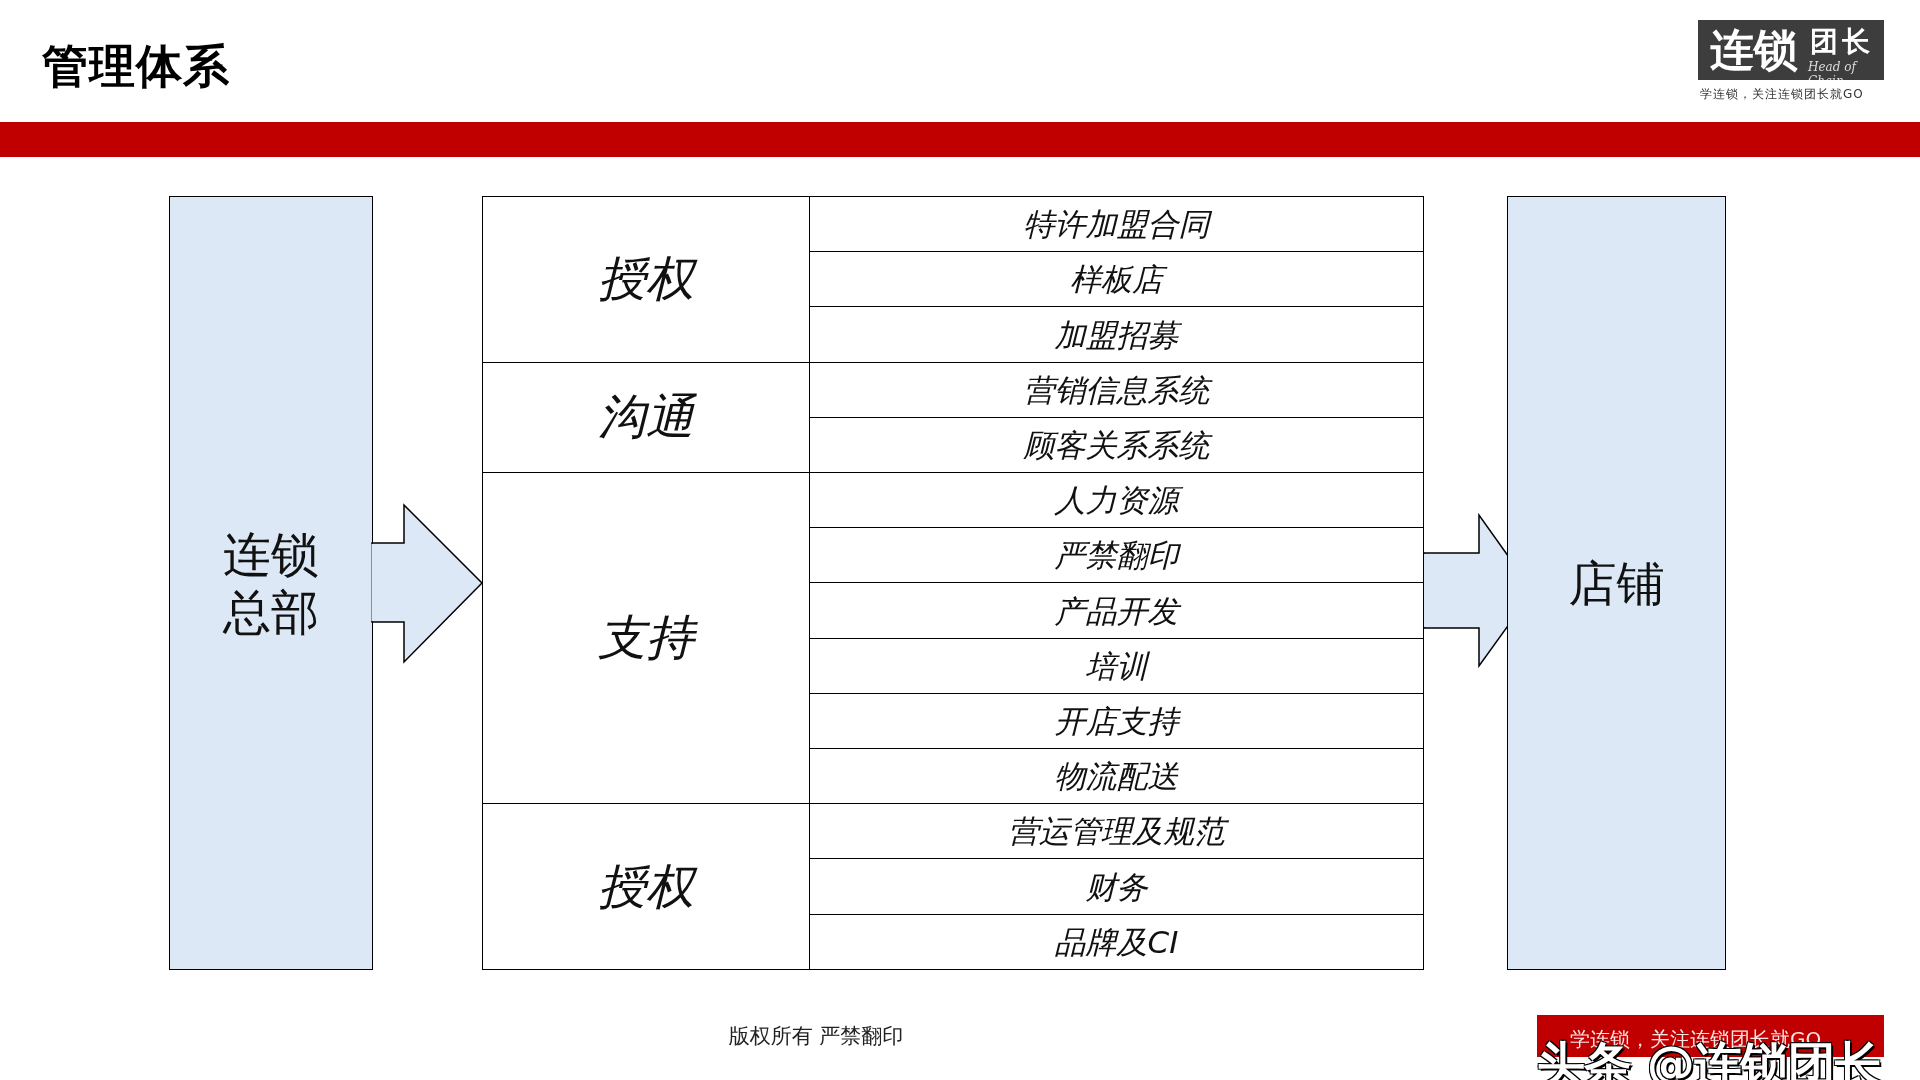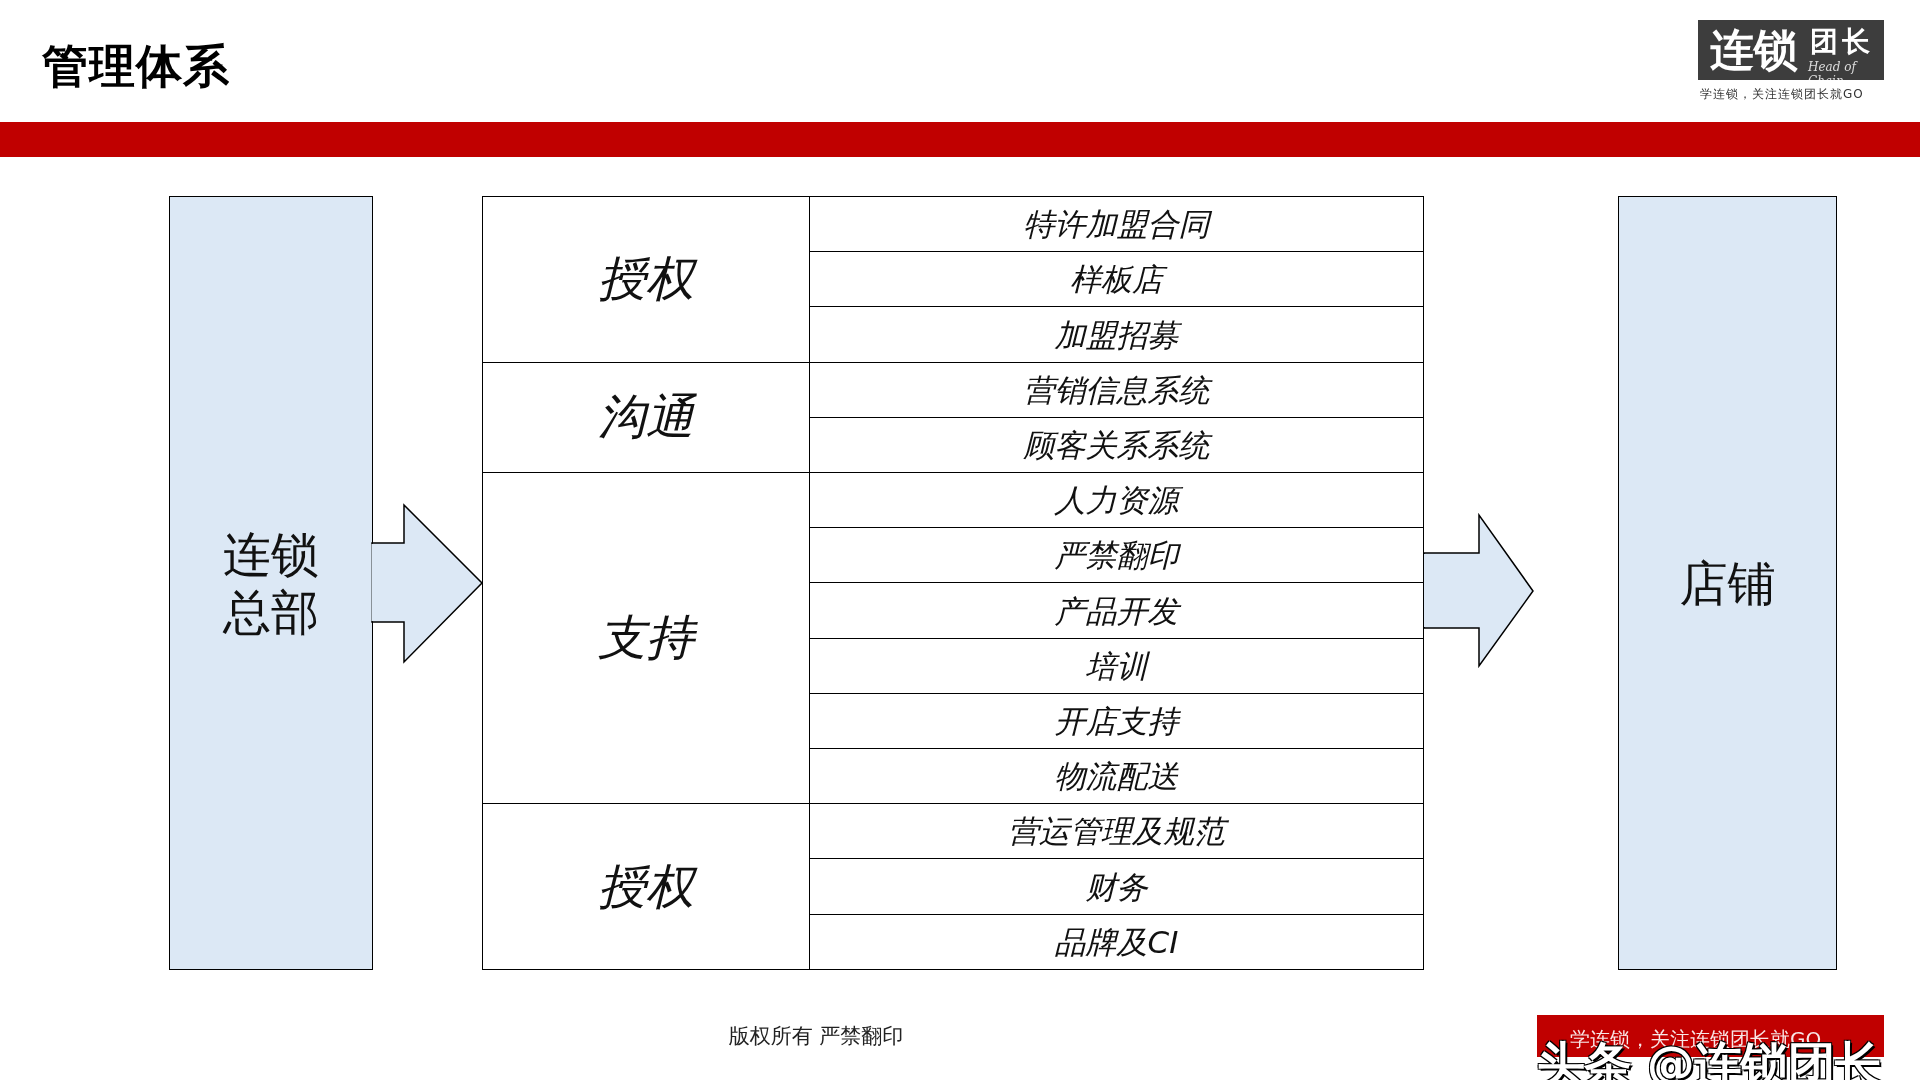--- a/index.html
+++ b/index.html
@@ -22,21 +22,21 @@
   .logo .en { position: absolute; left: 110px; top: 40px; font-size: 12px; font-style: italic; font-family: "DejaVu Serif", serif; color: #ddd; }
   .tagline { position: absolute; left: 1700px; top: 86px; font-size: 12px; color: #333; letter-spacing: 1px; }
 
   .sidebox {
     position: absolute; top: 196px; height: 774px; background: #dce8f5;
     border: 1.5px solid #000; box-sizing: border-box;
     display: flex; align-items: center; justify-content: center; text-align: center;
     font-size: 48px; line-height: 58px;
   }
   .hq { left: 169px; width: 204px; }
-  .store { left: 1618px; width: 219px; }
+  .store { left: 1507px; width: 219px; }
 
   svg.arrow { position: absolute; overflow: visible; }
 
   table.matrix {
     position: absolute; left: 482px; top: 196px; width: 942px; height: 774px;
     border-collapse: collapse; table-layout: fixed;
   }
   table.matrix td {
     border: 1.5px solid #000; text-align: center; vertical-align: middle; padding: 0;
     background: #fff;

